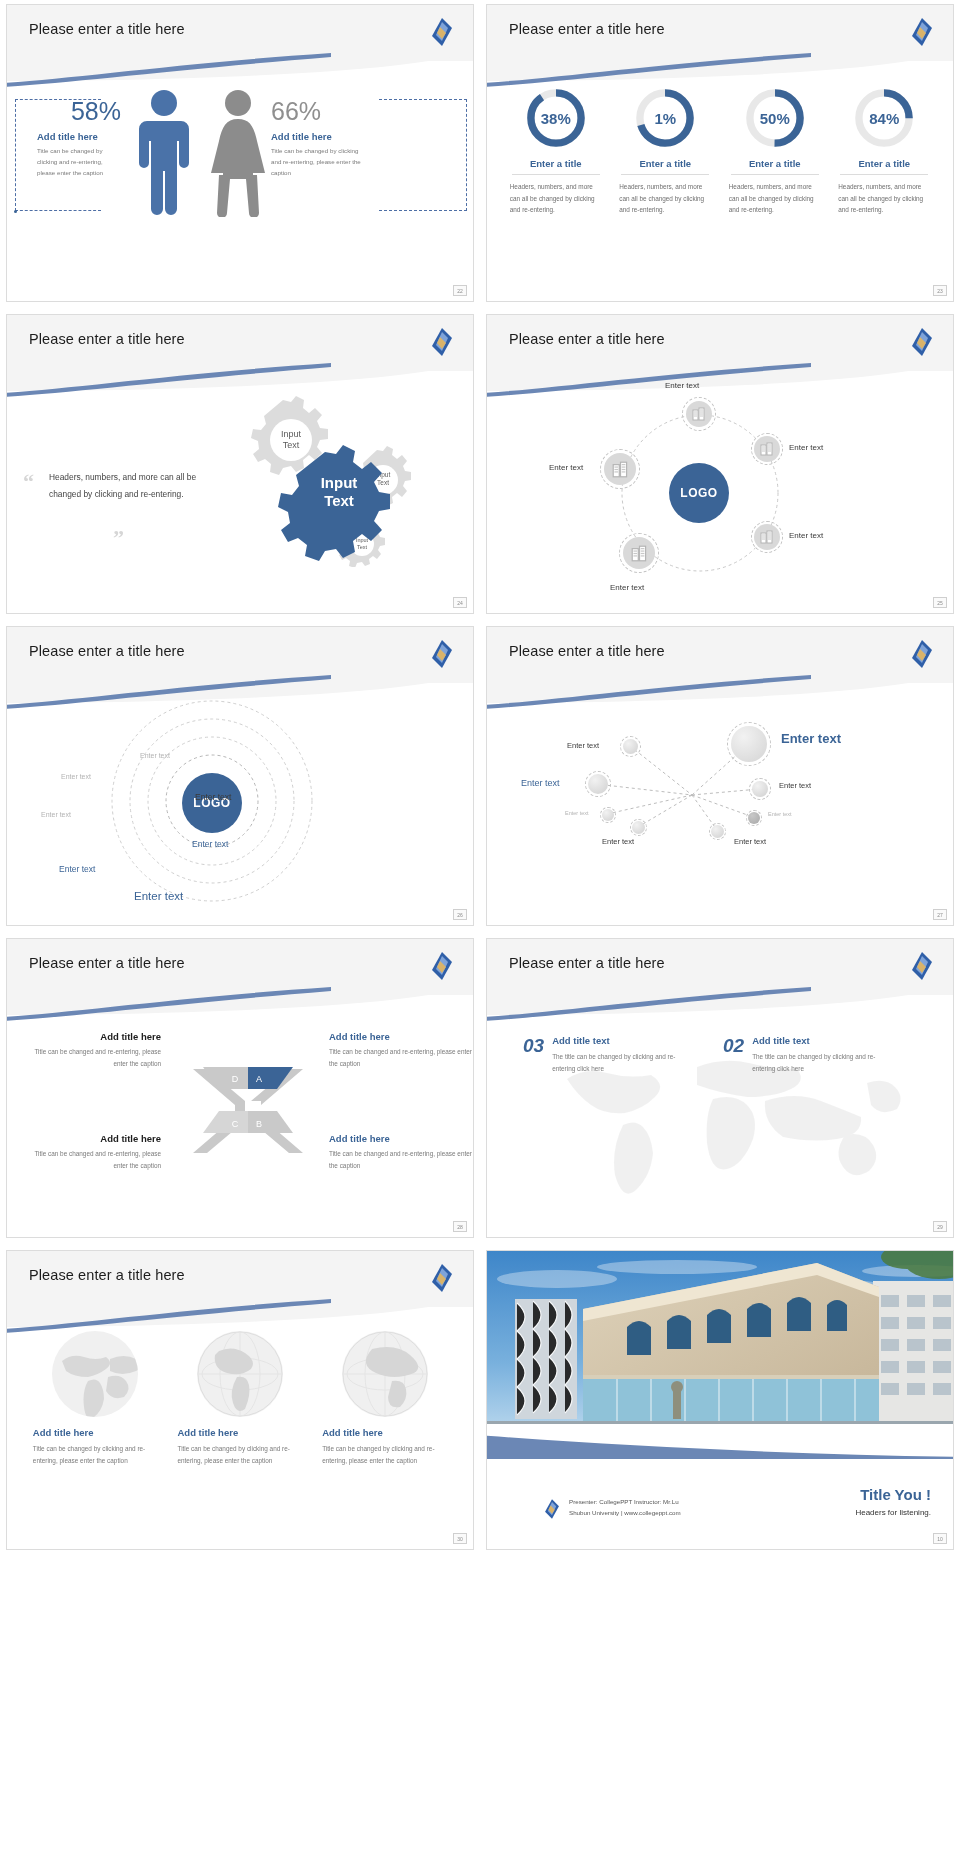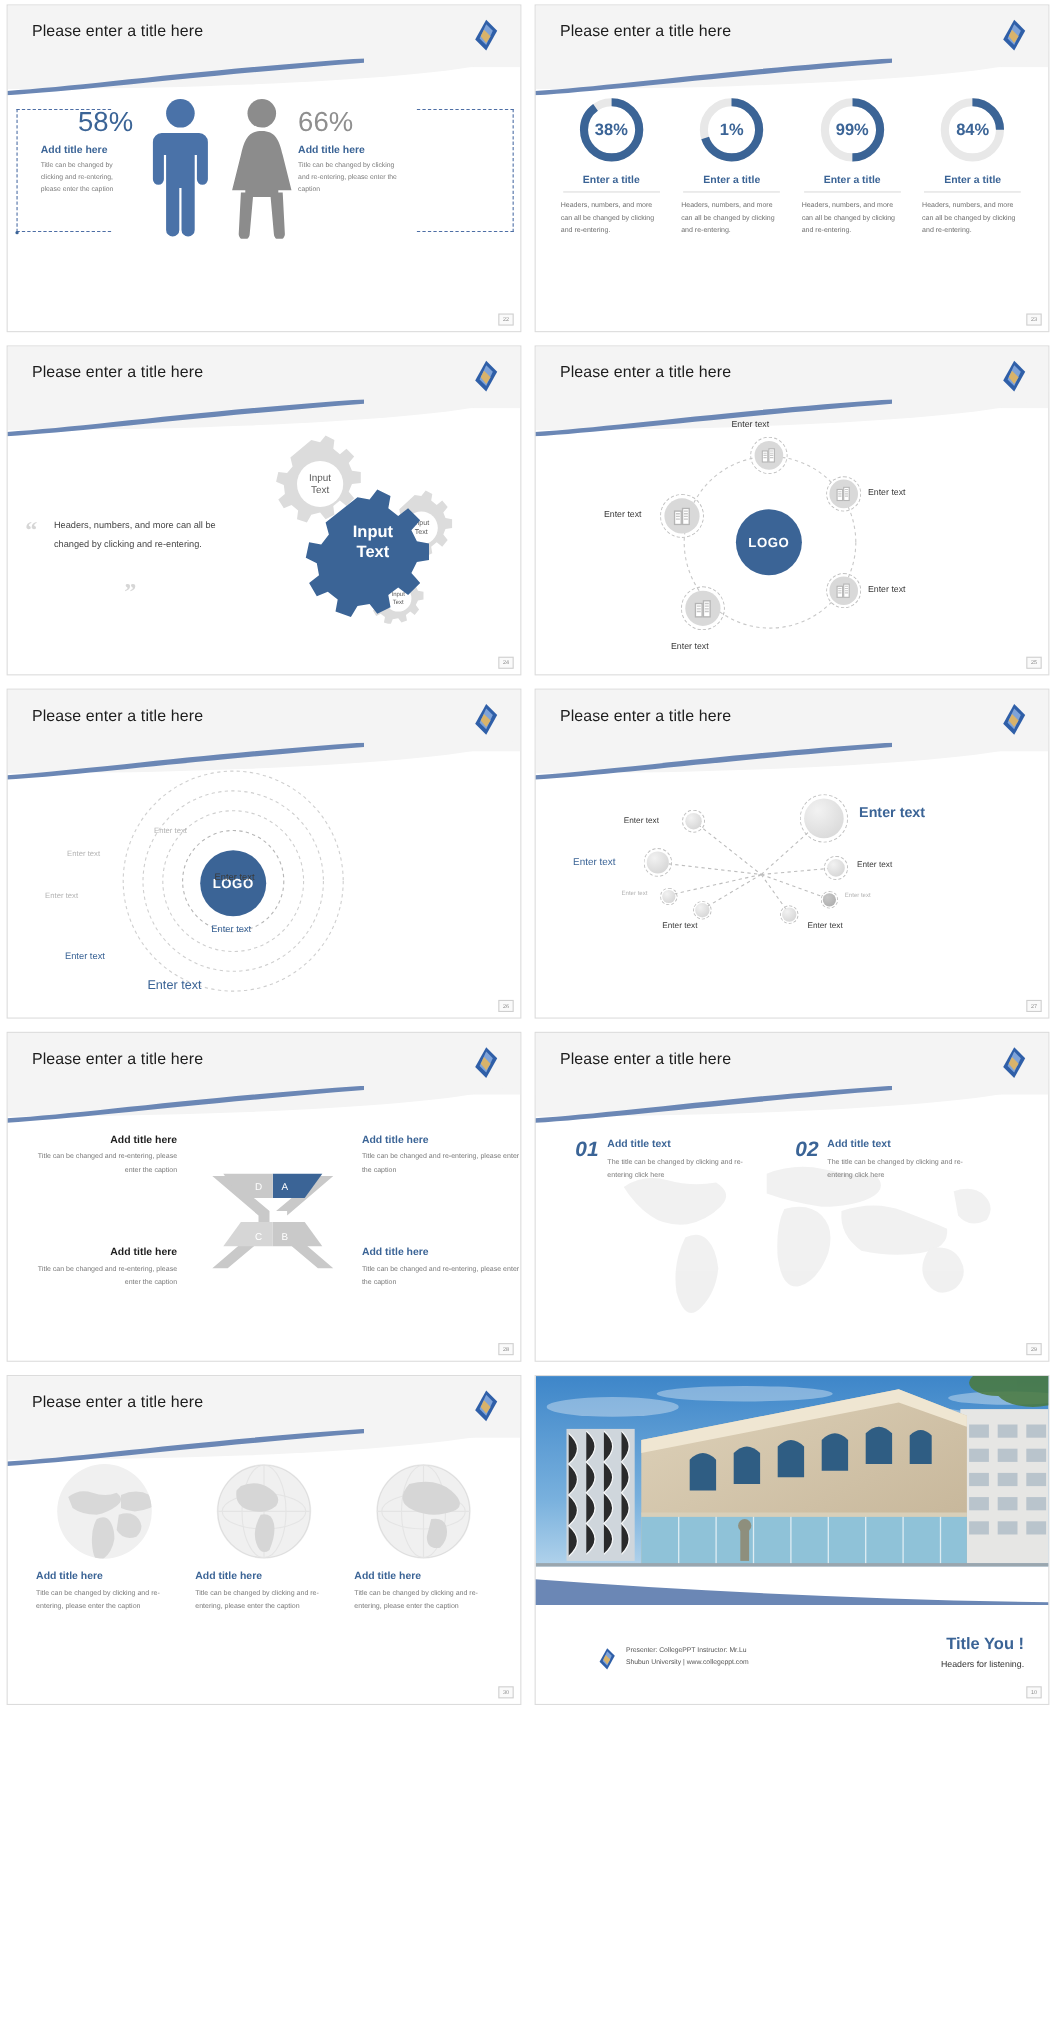--- a/index.html
+++ b/index.html
@@ -207,21 +207,21 @@
             <div class="donut-title">Enter a title</div>
             <div class="donut-rule"></div>
             <div class="donut-desc">Headers, numbers, and more can all be changed by clicking and re-entering.</div>
           </div>
           <div class="donut-col">
             <div class="donut-wrap">
               <svg width="62" height="62" viewBox="0 0 42 42">
                 <circle cx="21" cy="21" r="17" fill="none" stroke="#e8e8e8" stroke-width="5"></circle>
                 <circle cx="21" cy="21" r="17" fill="none" stroke="#3b6496" stroke-width="5" stroke-dasharray="53.4 53.4" stroke-dashoffset="0" transform="rotate(-90 21 21)"></circle>
               </svg>
-              <div class="donut-val">99%</div>
+              <div class="donut-val">50%</div>
             </div>
             <div class="donut-title">Enter a title</div>
             <div class="donut-rule"></div>
             <div class="donut-desc">Headers, numbers, and more can all be changed by clicking and re-entering.</div>
           </div>
           <div class="donut-col">
             <div class="donut-wrap">
               <svg width="62" height="62" viewBox="0 0 42 42">
                 <circle cx="21" cy="21" r="17" fill="none" stroke="#e8e8e8" stroke-width="5"></circle>
                 <circle cx="21" cy="21" r="17" fill="none" stroke="#3b6496" stroke-width="5" stroke-dasharray="26.7 80.1" stroke-dashoffset="0" transform="rotate(-90 21 21)"></circle>
@@ -604,21 +604,21 @@
             <path d="M96 86 q12-6 20 2 t10 26 q-2 22 -16 36 t-22 -14 q-4-26 8-50z"></path>
             <path d="M170 28 q26-10 52-4 t48 6 q10 12 -6 20 t-44 8 q-28-4 -50-12z"></path>
             <path d="M186 60 q22-6 34 6 t6 34 q-10 26 -26 30 t-20 -26 q-2-28 6-44z"></path>
             <path d="M238 62 q30-10 56 0 t40 16 q2 18 -24 22 t-54 -2 q-20-14 -18-36z"></path>
             <path d="M318 96 q20-4 28 10 t-4 26 q-16 10 -26 -4 t2 -32z"></path>
             <path d="M340 44 q18-6 28 4 t2 22 q-16 8 -26 -4z"></path>
           </g>
         </svg>
 
         <div style="position:absolute;left:36px;top:24px;display:flex;gap:8px;align-items:flex-start;">
-          <div class="bignum">01</div>
+          <div class="bignum">03</div>
           <div style="width:128px;">
             <div class="xcol-title">Add title text</div>
             <div class="xcol-body" style="margin-top:5px;">The title can be changed by clicking and re-entering click here</div>
           </div>
         </div>
 
         <div style="position:absolute;left:236px;top:24px;display:flex;gap:8px;align-items:flex-start;">
           <div class="bignum">02</div>
           <div style="width:128px;">
             <div class="xcol-title">Add title text</div>

